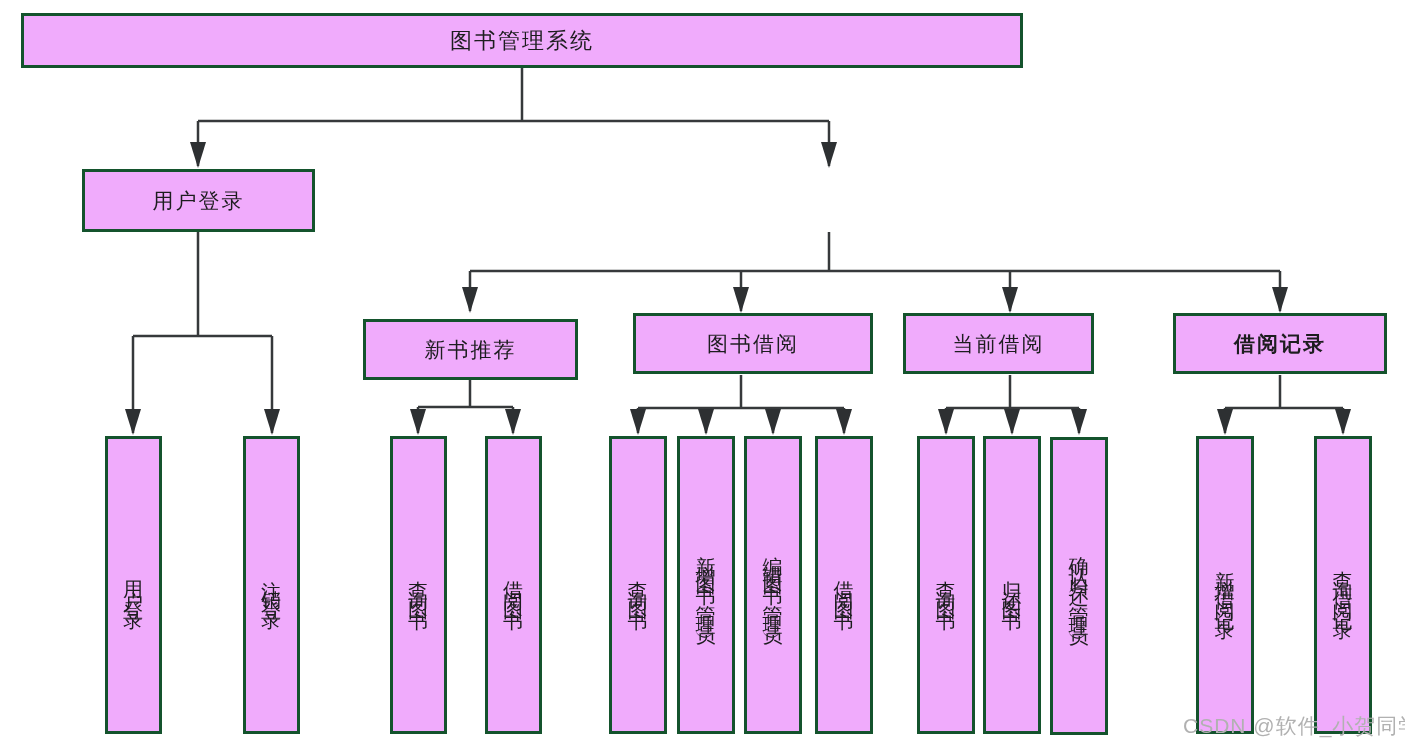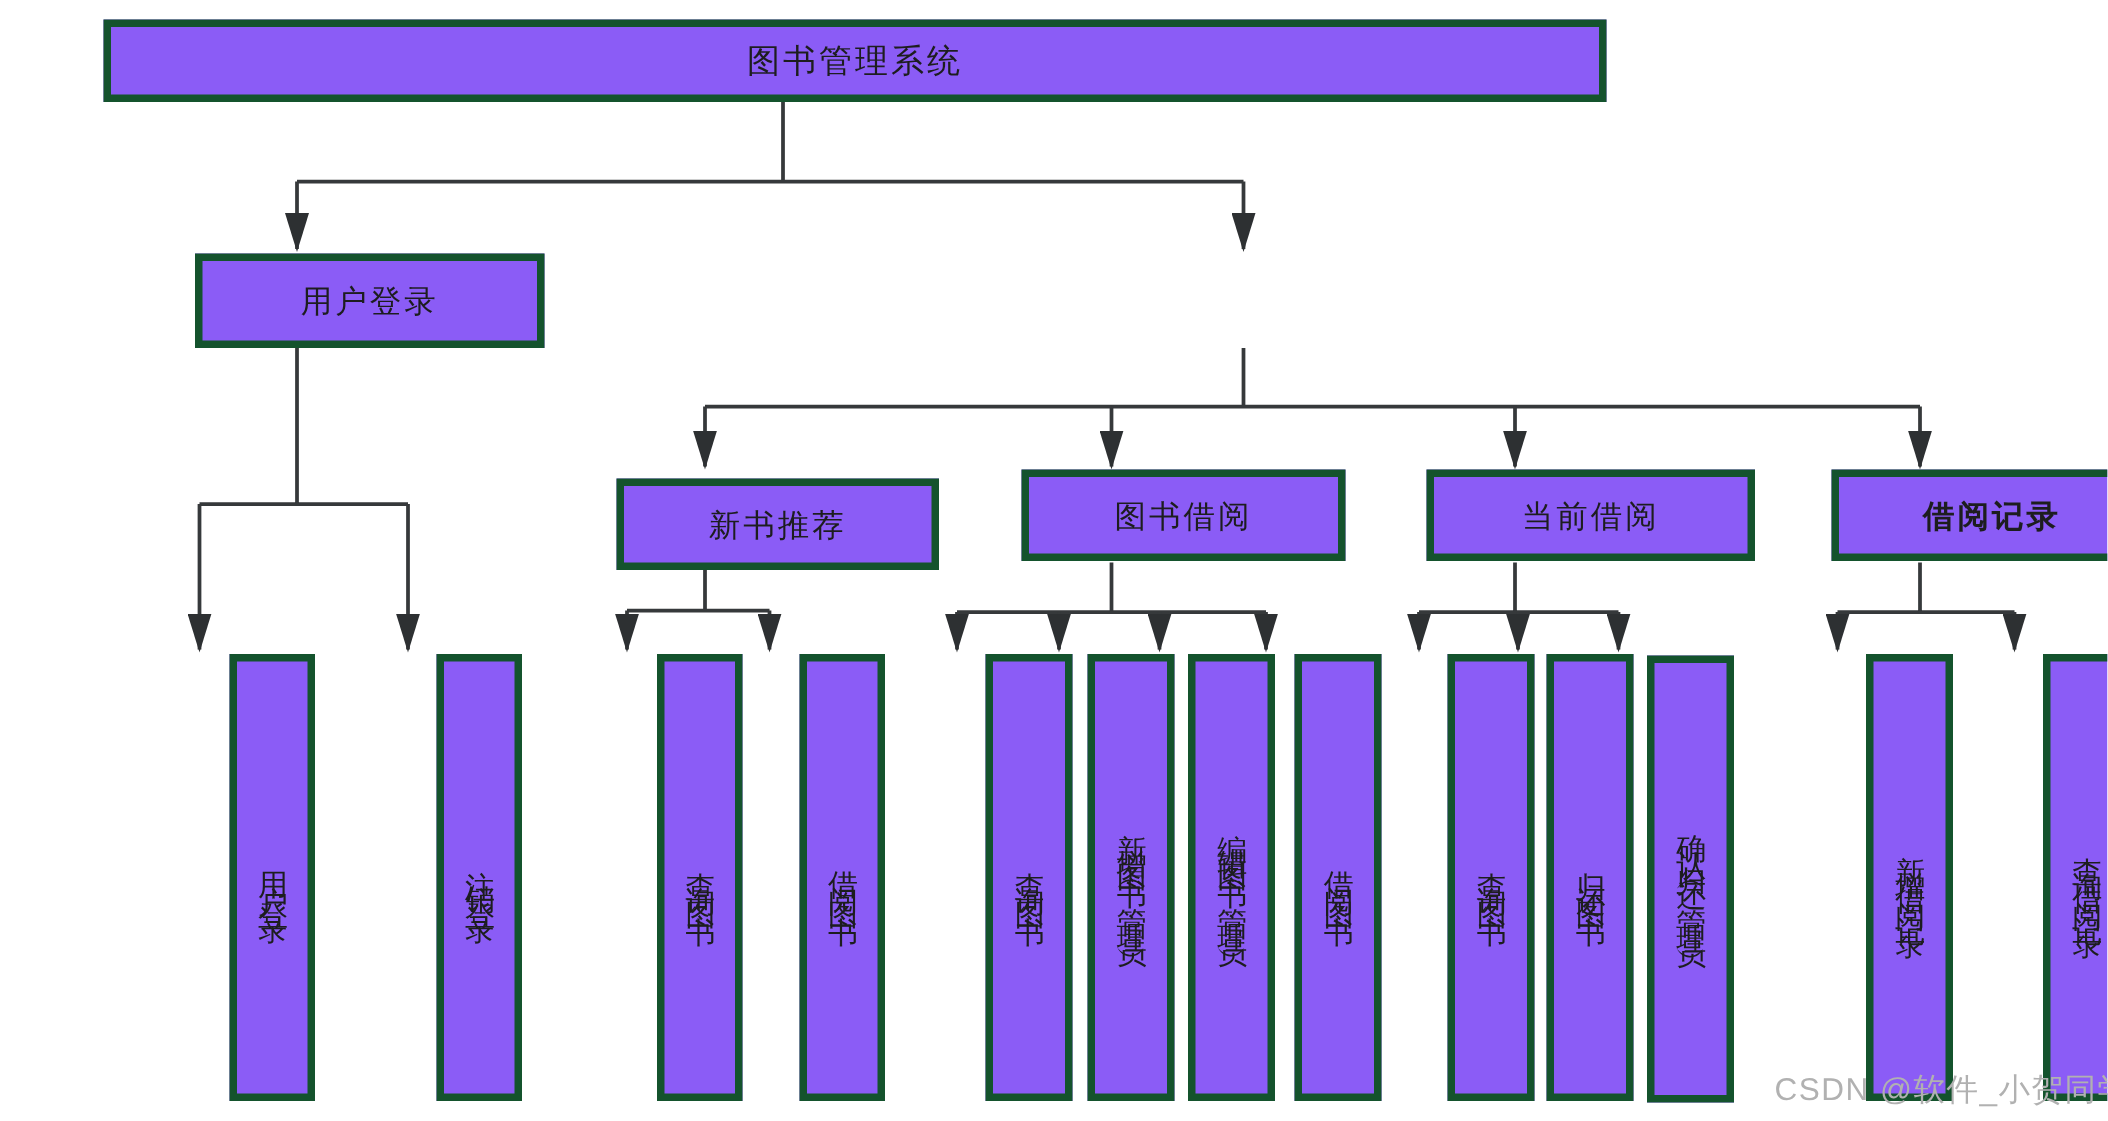--- a/index.html
+++ b/index.html
@@ -7,28 +7,27 @@
     position:relative;
     width:1405px;height:747px;
     background:#ffffff;
     font-family:"Liberation Sans","DejaVu Sans",sans-serif;
     overflow:hidden;
   }
   #wires{position:absolute;left:0;top:0;z-index:1;}
   .node{
     position:absolute;
     box-sizing:border-box;
-    border:5px solid #14532d;
-    background:#8b5cf6;
+    border:3px solid #14532d;
+    background:#f0abfc;
     display:flex;
     align-items:center;
     justify-content:center;
     color:#1d1d1f;
     z-index:2;
-    margin-left:48px;
   }
   .hnode{font-size:21px;letter-spacing:2px;}
   .root{font-size:22px;letter-spacing:2px;}
   .vnode span{
     writing-mode:vertical-rl;
     text-orientation:mixed;
     font-size:20px;
     letter-spacing:10px;
     line-height:1;
     color:#1d1d1f;
@@ -85,22 +84,22 @@
       <line x1="1225" y1="408" x2="1225" y2="433" marker-end="url(#arw)"></line>
       <line x1="1343" y1="408" x2="1343" y2="433" marker-end="url(#arw)"></line>
     </g>
   </svg>
 
   <div class="node root" style="left:21px;top:13px;width:1002px;height:55px;">图书管理系统</div>
 
   <div class="node hnode" style="left:82px;top:169px;width:233px;height:63px;">用户登录</div>
 
   <div class="node hnode" style="left:363px;top:319px;width:215px;height:61px;">新书推荐</div>
-  <div class="node hnode" style="left:633px;top:313px;width:216px;height:61px;">图书借阅</div>
-  <div class="node hnode" style="left:903px;top:313px;width:219px;height:61px;">当前借阅</div>
+  <div class="node hnode" style="left:633px;top:313px;width:240px;height:61px;">图书借阅</div>
+  <div class="node hnode" style="left:903px;top:313px;width:191px;height:61px;">当前借阅</div>
   <div class="node hnode" style="left:1173px;top:313px;width:214px;height:61px;font-weight:bold;">借阅记录</div>
 
   <div class="node vnode" style="left:105px;top:436px;width:57px;height:298px;">
     <span>用户登录</span>
     </div>
   <div class="node vnode" style="left:243px;top:436px;width:57px;height:298px;">
     <span>注销登录</span>
     </div>
 
   <div class="node vnode" style="left:390px;top:436px;width:57px;height:298px;">

